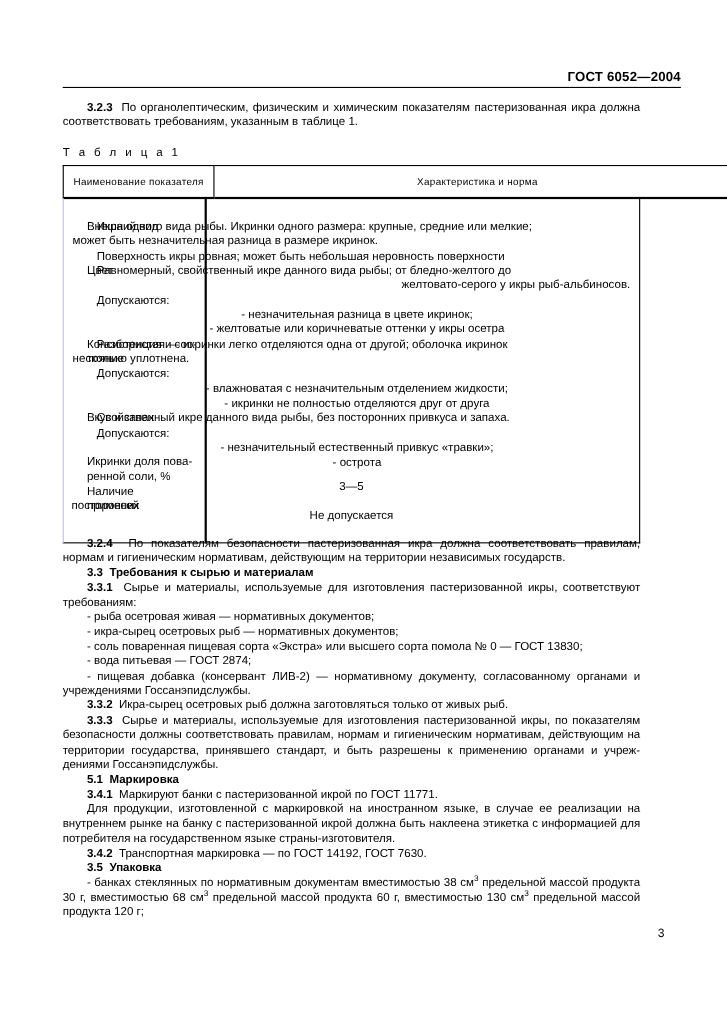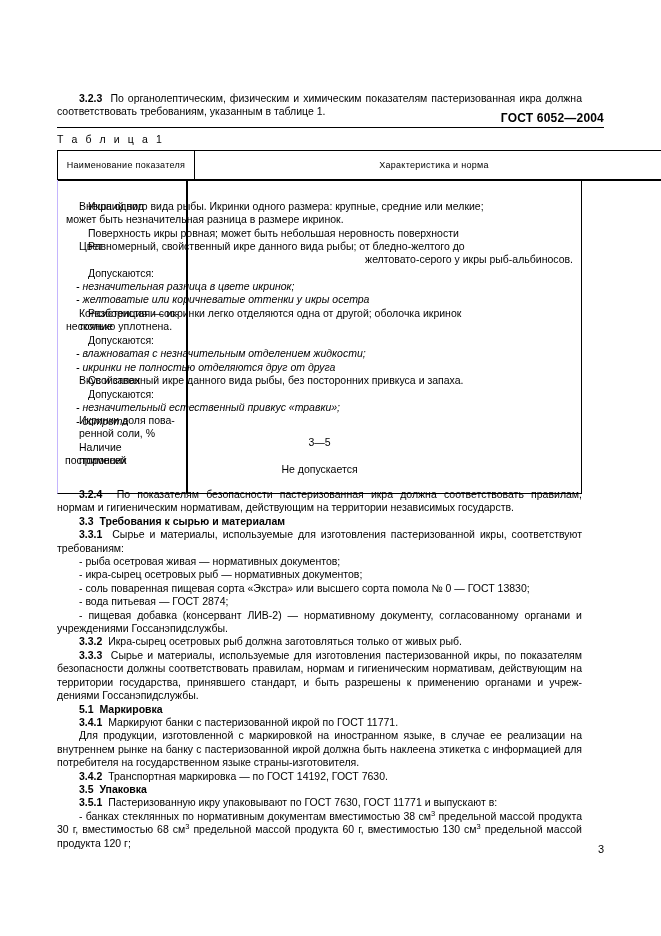--- a/index.html
+++ b/index.html
@@ -21,23 +21,22 @@
     height: 936px;
     box-sizing: border-box;
     padding: 0;
   }
 
   
   .header-band {
     position: absolute;
     top: 58px;
     left: 57px;
-    right: 57px;
+    right: 42px;
     height: 22px;
-    margin-top: 48px;
   }
   .header-rule {
     position: absolute;
     left: 0;
     right: 0;
     bottom: 0;
     height: 1px;
     background: #000;
   }
   .header-title {
@@ -131,21 +130,21 @@
   .lbl.one-line { text-align: left; }
   .ln {
     position: absolute;
     left: 8px;
     right: 8px;
     font-size: 10.5px;
     line-height: 13.4px;
     text-align: justify;
   }
   .ln.ind { text-indent: 22px; }
-  .ln.dash { padding-left: 22px; text-indent: -12px; text-align: left; font-style: italic; }
+  .ln.dash { padding-left: 22px; text-indent: -12px; text-align: center; }
   .ln.mid { text-align: center; }
   .ln.last { text-align: left; }
 
   .pagenum {
     position: absolute;
     right: 57px;
     top: 843px;
     font-size: 11px;
   }
   sup { font-size: 7.5px; vertical-align: super; line-height: 0; }
@@ -238,21 +237,20 @@
     <p class="ind"><span class="sec">5.1</span>&nbsp;&nbsp;<span class="sec">Маркировка</span></p>
 
     <p class="ind"><span class="sec num">3.4.1</span>&nbsp;&nbsp;<span>Маркируют банки с пастеризованной икрой по ГОСТ 11771.</span></p>
 
     <p class="ind">Для продукции, изготовленной с маркировкой на иностранном языке, в случае ее реализации на внутреннем рынке на банку с пастеризованной икрой должна быть наклеена этикетка с информацией для потребителя на государственном языке страны-изготовителя.</p>
 
     <p class="ind"><span class="sec num">3.4.2</span>&nbsp;&nbsp;<span>Транспортная маркировка — по ГОСТ 14192, ГОСТ 7630.</span></p>
 
     <p class="ind"><span class="sec">3.5</span>&nbsp;&nbsp;<span class="sec">Упаковка</span></p>
 
-    <p class="ind"><span class="sec num">3.5.1</span>&nbsp;&nbsp;<span>Пастеризованную икру упаковывают по ГОСТ 7630, ГОСТ 11771 и выпускают в:</span></p>
 
     <p class="ind"><span>-  банках стеклянных по нормативным документам вместимостью 38 см</span><sup>3</sup><span> предельной массой про­дукта 30 г, вместимостью 68 см</span><sup>3</sup><span> предельной массой продукта 60 г, вместимостью 130 см</span><sup>3</sup><span> предельной массой продукта 120 г;</span></p>
 
   </div>
 
   <div class="pagenum">3</div>
 
 </div>
 
 </body></html>

